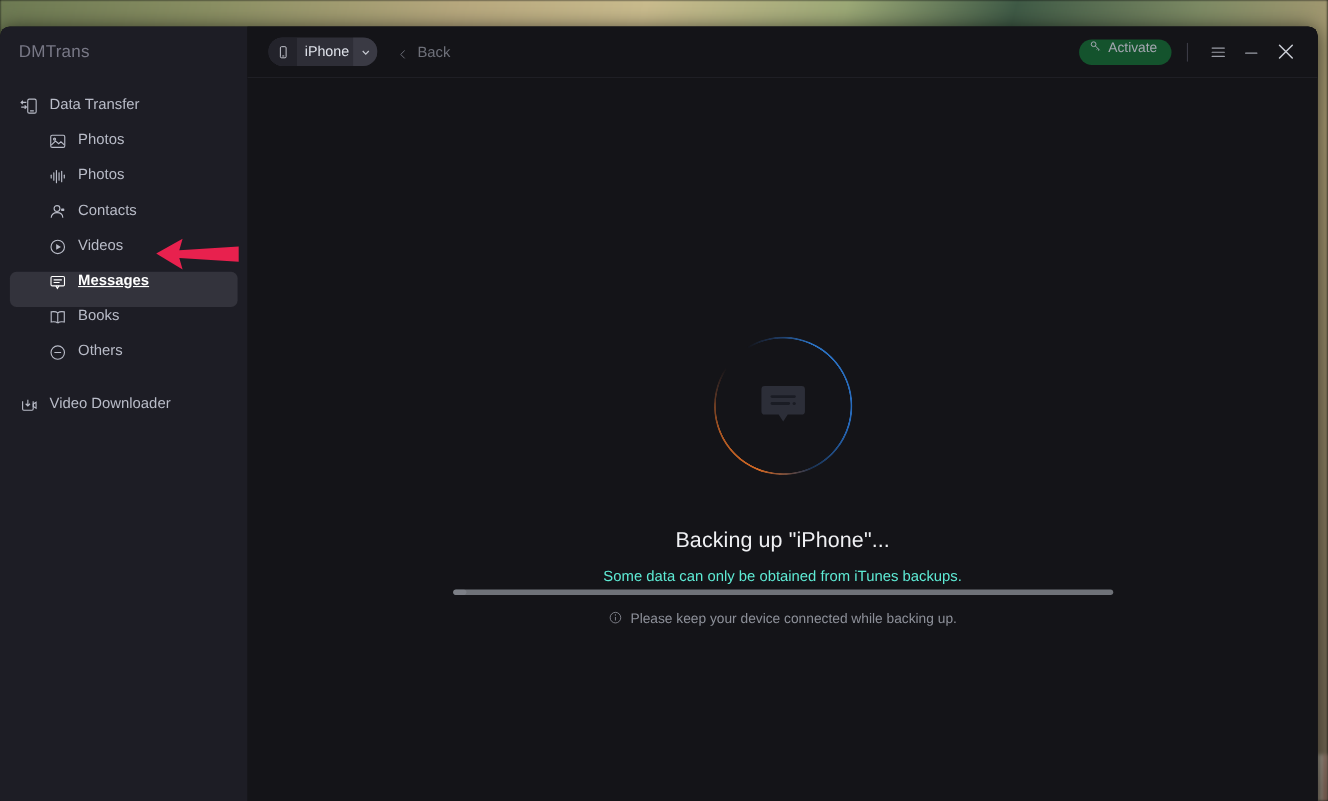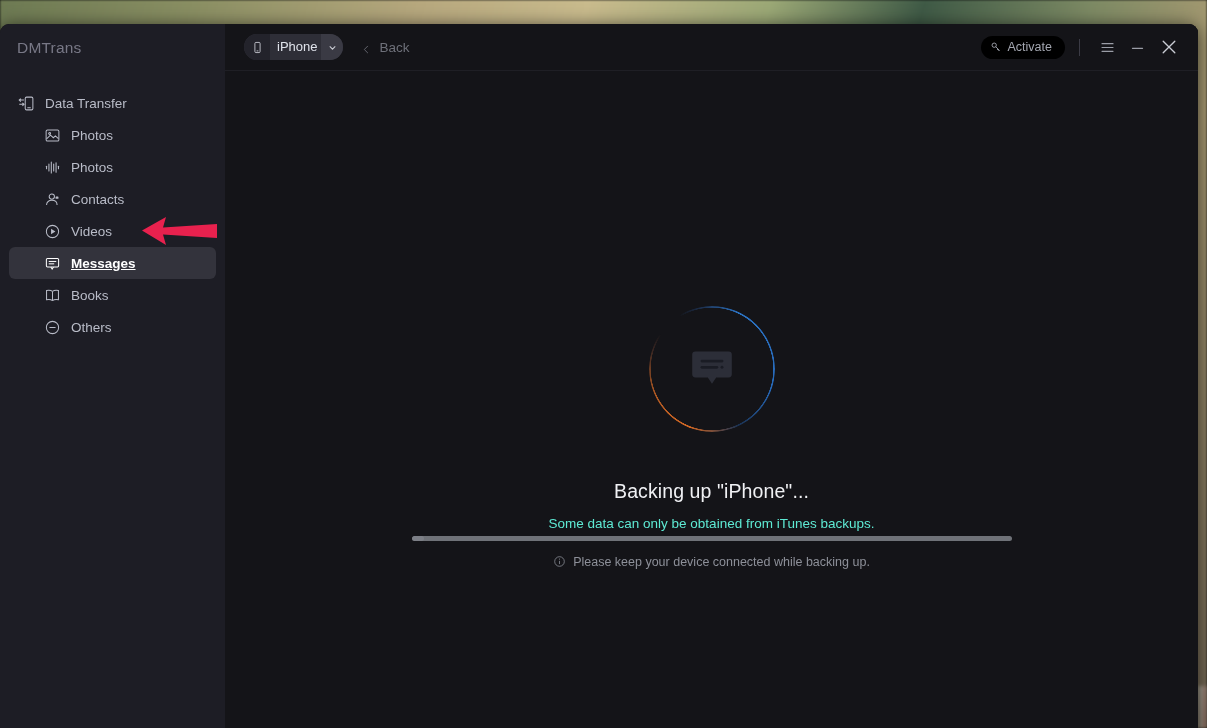--- a/index.html
+++ b/index.html
@@ -61,21 +61,21 @@
     color: #787886;
     font-size: 15.5px;
     letter-spacing: .2px;
     padding: 4px 0 0 17px;
     height: 34px;
     line-height: 22px;
   }
   .nav { margin-top: 20px; }
   .nav-item {
     display: flex;
-    align-items: center;
+    align-items: flex-start;
     height: 32px;
     margin: 0 9px;
     padding-left: 8px;
     border-radius: 6px;
     color: #b9bcc8;
     font-size: 13.5px;
     cursor: default;
     position: relative;
   }
   .nav-item.child { padding-left: 34px; }
@@ -147,25 +147,25 @@
     margin-left: 18px;
     color: #6e7079;
     font-size: 13.5px;
     cursor: pointer;
   }
   .back-btn .chev { margin-right: 7px; display: flex; }
 
   .tb-spacer { flex: 1 1 auto; }
 
   .activate-btn {
-    display: flex; align-items: center;
+    display: flex; 
     height: 23px;
     padding: 0 13px 0 9px;
     border-radius: 12px;
-    background: #000000;
+    background: #14532d;
     color: #a4a7b1;
     font-size: 12.5px;
     cursor: pointer;
   }
   .activate-btn .key { margin-right: 6px; display: flex; }
 
   .tb-divider {
     width: 1px; height: 17px;
     background: #3b3b45;
     margin: 0 12px 0 14px;
@@ -369,20 +369,30 @@
           <svg width="17" height="17" viewBox="0 0 20 20" fill="none" stroke="#b9bcc8" stroke-width="1.2">
             <circle cx="10" cy="10" r="7.2"></circle>
             <line x1="6.4" y1="10" x2="13.6" y2="10"></line>
           </svg>
         </span>
         <span class="nav-label">Others</span>
       </div>
 
       <div class="nav-gap"></div>
 
+      <div class="nav-item">
+        <span class="ico">
+          <svg width="17" height="17" viewBox="0 0 20 20" fill="none" stroke="#b9bcc8" stroke-width="1.2">
+            <path d="M3 5.5 V14 a1.3 1.3 0 0 0 1.3 1.3 H13 a1.3 1.3 0 0 0 1.3 -1.3 V5.5"></path>
+            <path d="M8.6 4 V10.4 M6.3 8.3 L8.6 10.7 L10.9 8.3"></path>
+            <path d="M14.4 8.5 L17.4 6.6 V13.2 L14.4 11.3 Z"></path>
+          </svg>
+        </span>
+        <span class="nav-label">Video Downloader</span>
+      </div>
 
     </nav>
   </aside>
 
   <section id="main">
 
     <header id="titlebar">
 
       <div class="device-pill">
         <span class="pill-left">

